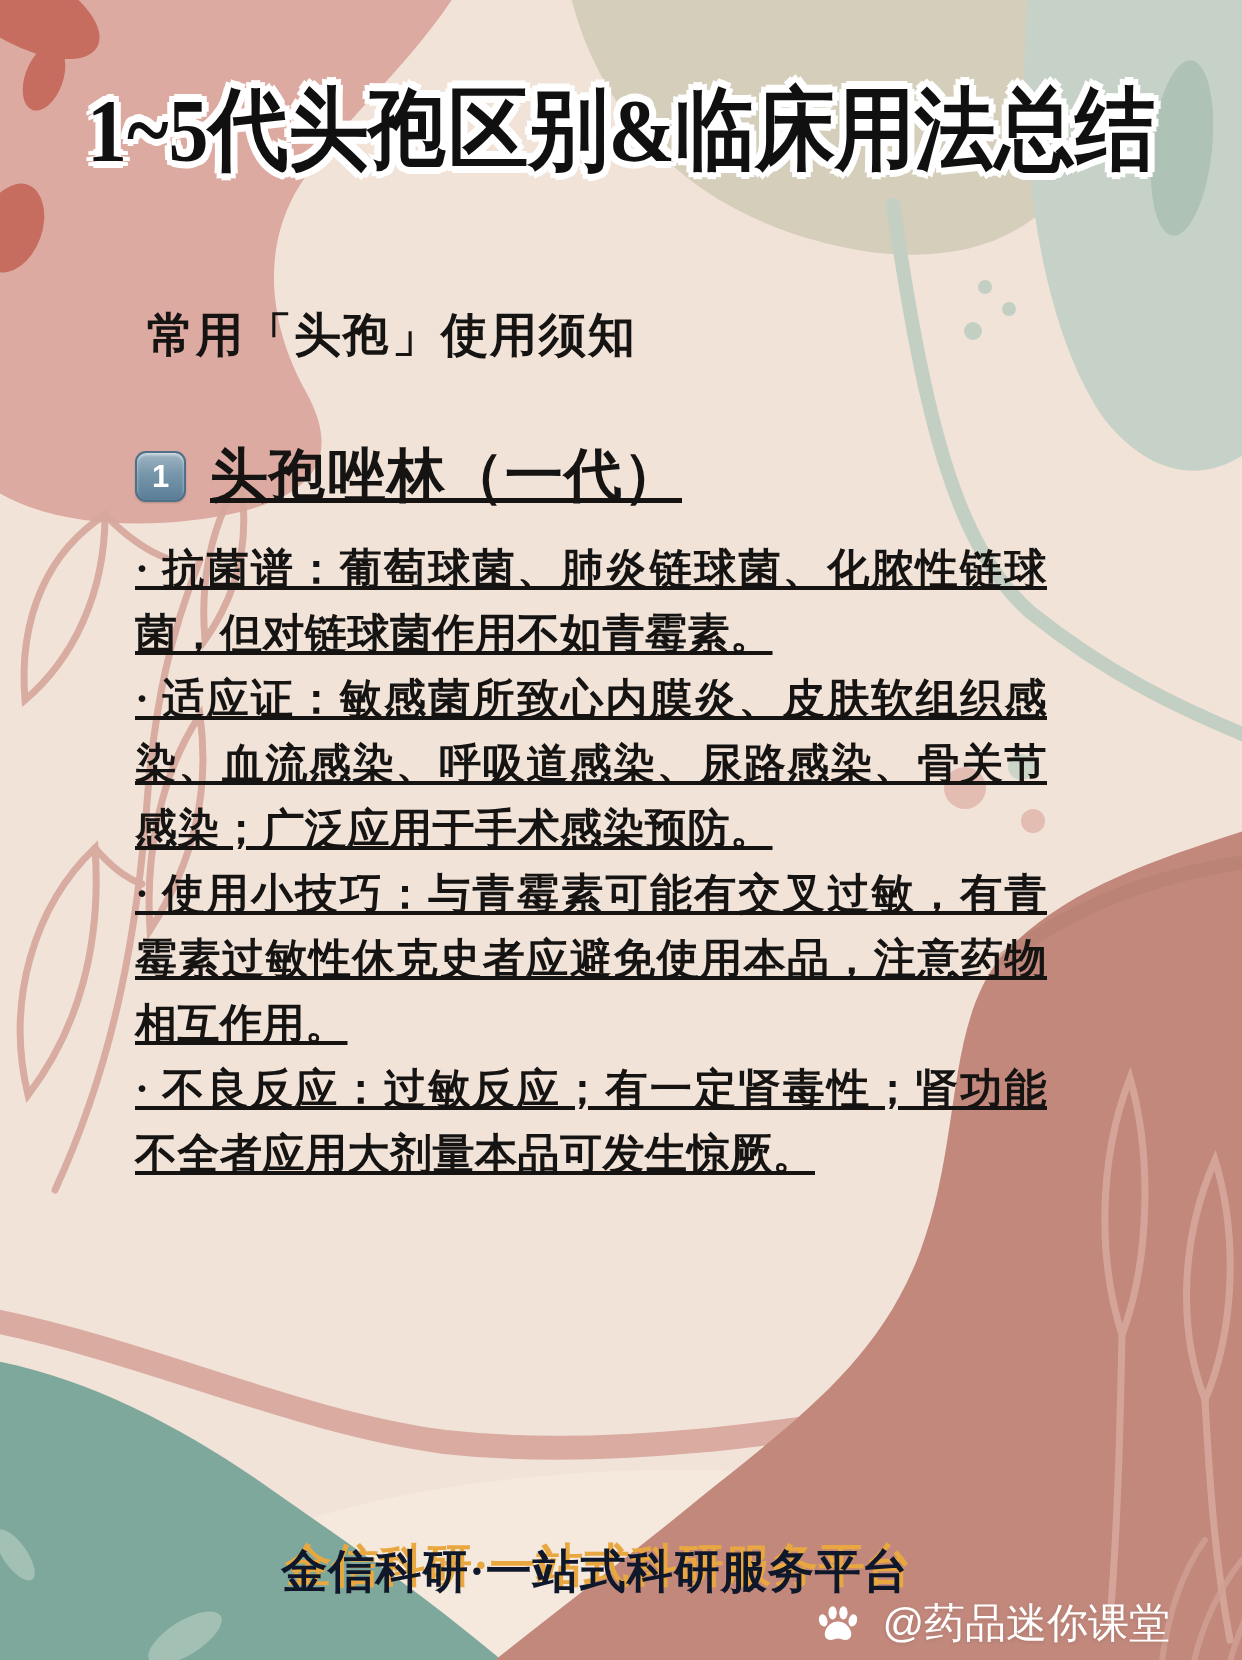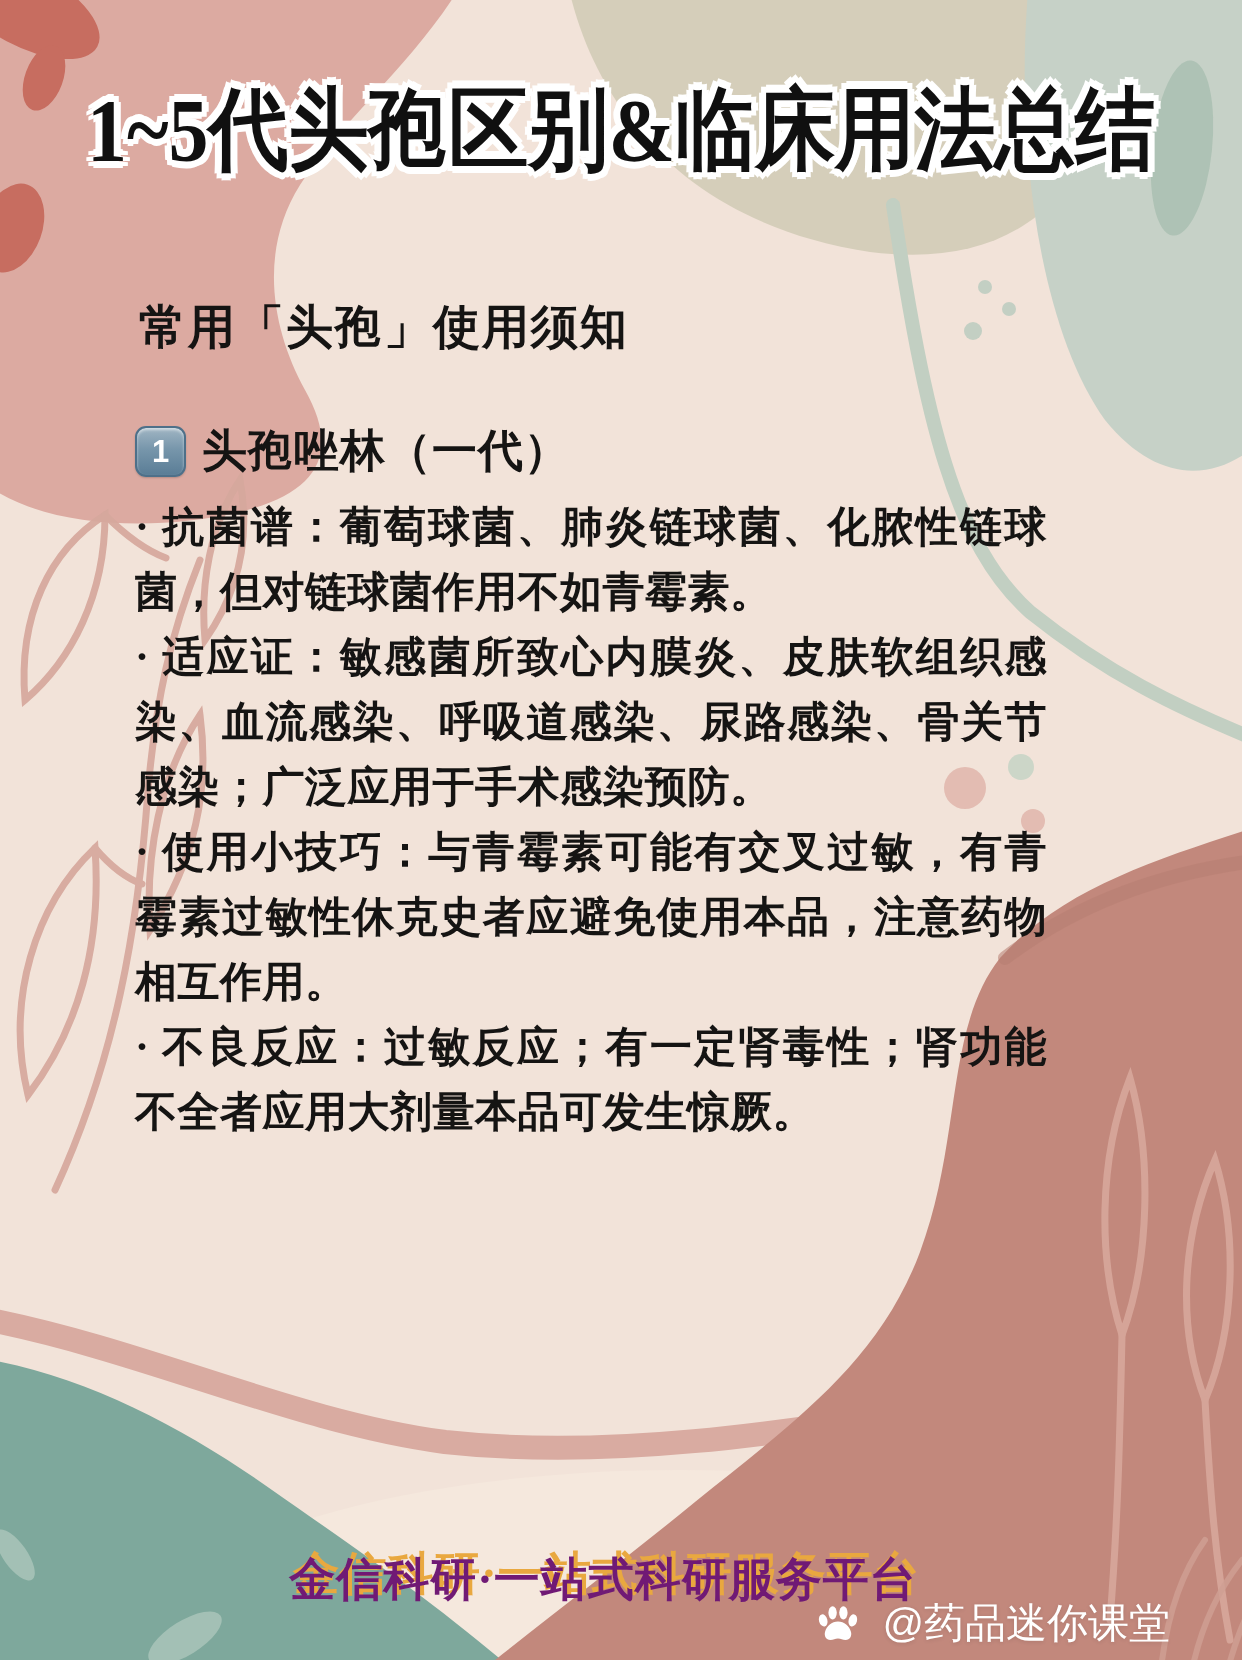--- a/index.html
+++ b/index.html
@@ -35,21 +35,21 @@
        0   -7px 0 #fff,  0    7px 0 #fff;
     white-space: nowrap;
   }
   
   .content {
     position: absolute;
     left: 135px; top: 292px;
     width: 912px;
   }
   .section-heading {
-    margin: 4px;
+    margin: 12px;
     font-size: 47px;
     font-weight: 700;
     letter-spacing: 2px;
   }
   .item-header {
     margin-top: 62px;
     display: flex;
     align-items: center;
     gap: 16px;
   }
@@ -63,44 +63,45 @@
     color: #fff;
     font-family: "Liberation Sans", sans-serif;
     font-size: 31px;
     font-weight: 700;
     display: flex;
     align-items: center;
     justify-content: center;
     line-height: 1;
   }
   .item-title {
-    margin: 0;
-    font-size: 45px;
+    margin: 8px;
+    font-size: 58px;
     font-weight: 700;
     letter-spacing: 1px;
-  }
-  .bullets { margin-top: 14px; }
+    text-decoration: underline;
+  }
+  .bullets { margin-top: 14px; text-decoration: underline; }
   .bullets p {
     margin: 0;
     font-size: 42px;
     line-height: 65px;
     font-weight: 700;
     letter-spacing: 0.5px;
     text-align: justify;
   }
   
   .footer-brand {
     position: absolute;
     left: 0; top: 1541px;
     width: 1190px;
-    margin: 8px;
+    margin: 0;
     text-align: center;
     font-size: 46px;
     font-weight: 700;
-    color: #701a75;
+    color: #0f172a;
     letter-spacing: 1px;
     text-shadow: 4px -6px 0 #e9a83f;
   }
   
   .watermark {
     position: absolute;
     right: 72px; top: 1596px;
     display: flex;
     align-items: center;
     gap: 20px;

